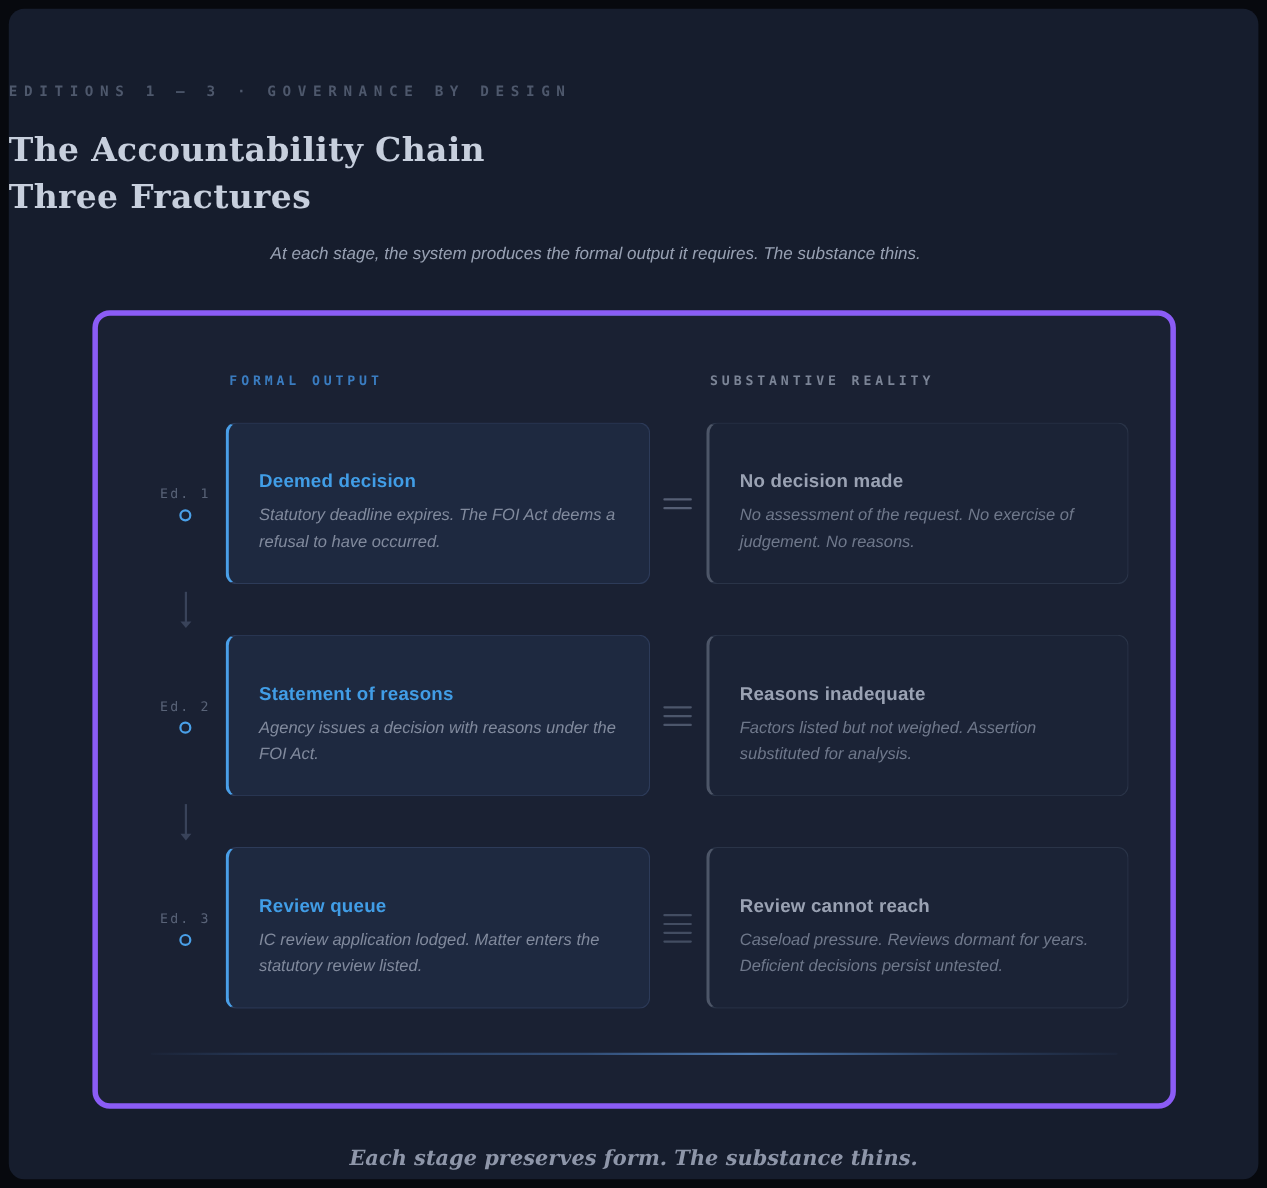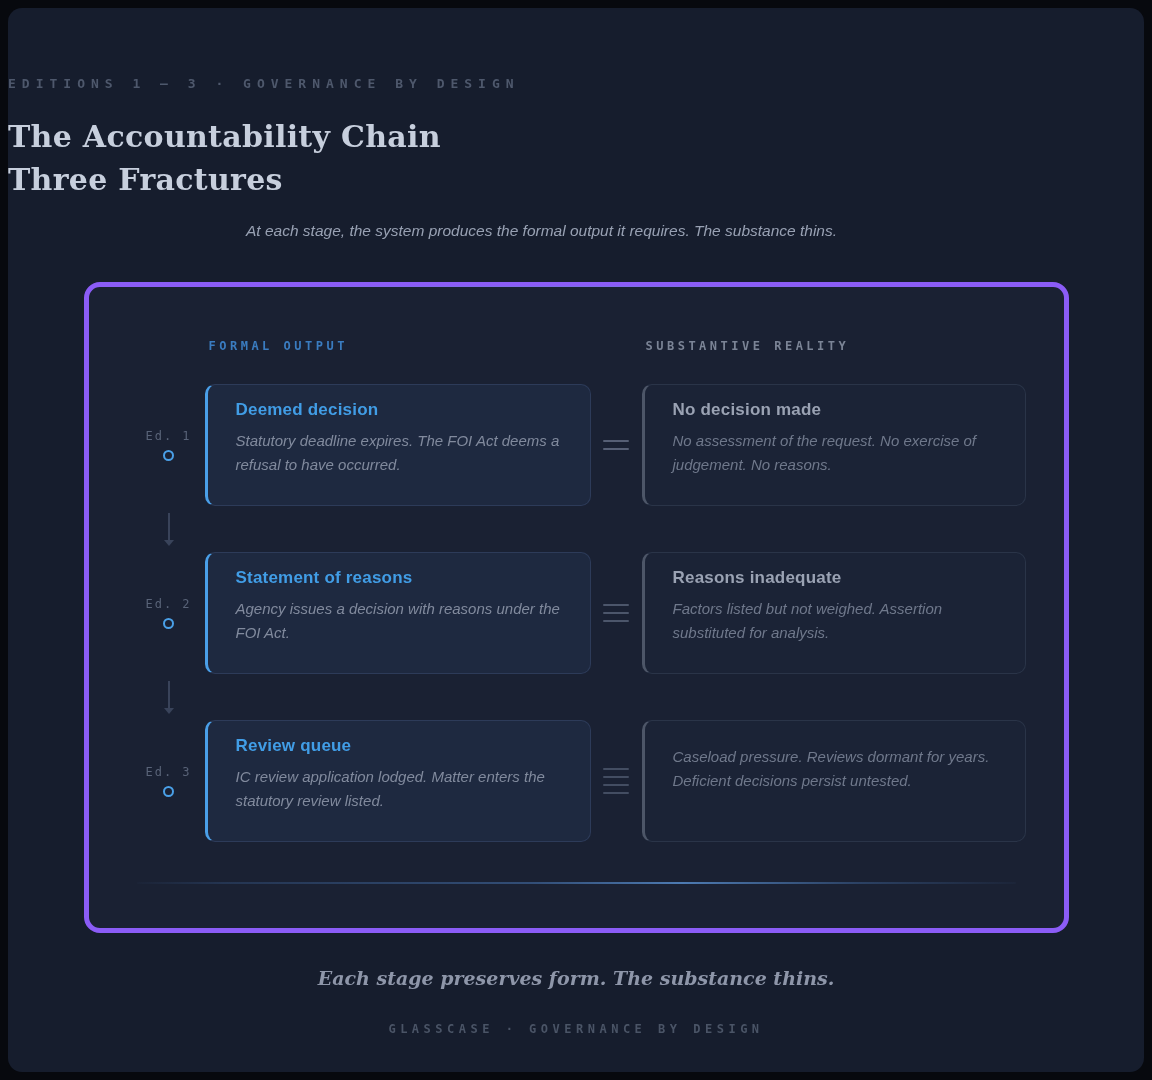--- a/index.html
+++ b/index.html
@@ -66,21 +66,21 @@
   .ed-label{
     font-family:"DejaVu Sans Mono", monospace;
     font-size:12px; letter-spacing:2px; color:#596378;
   }
   .ed-dot{
     width:11px; height:11px; border-radius:50%;
     border:2px solid #4aa0e8; margin-top:7px; background:transparent;
   }
 
   
-  .card{ border-radius:10px; padding:15px 26px 25px 28px; min-height:122px; }
+  .card{ border-radius:10px; padding:43px 26px 25px 28px; min-height:122px; }
   .card.formal-card{
     background:#1e2940;
     border:1px solid #2d3b59;
     border-left:3px solid #4a9fe8;
   }
   .card.reality-card{
     background:#1b2336;
     border:1px solid #2a3448;
     border-left:3px solid #4d5668;
   }
@@ -220,20 +220,21 @@
         <div class="card-title">Review queue</div>
         <div class="card-desc">IC review application lodged. Matter enters the statutory review listed.</div>
       </div>
       <div class="equals eq-4">
           <div class="bar"></div>
           <div class="bar"></div>
           <div class="bar"></div>
           <div class="bar"></div>
         </div>
       <div class="card reality-card">
+        <div class="card-title">Review cannot reach</div>
         <div class="card-desc">Caseload pressure. Reviews dormant for years. Deficient decisions persist untested.</div>
       </div>
     </div>
 
     <div class="divider"></div>
   </div>
 
   <div class="tagline">Each stage preserves form. The substance thins.</div>
   <div class="brand">GLASSCASE · GOVERNANCE BY DESIGN</div>
 

